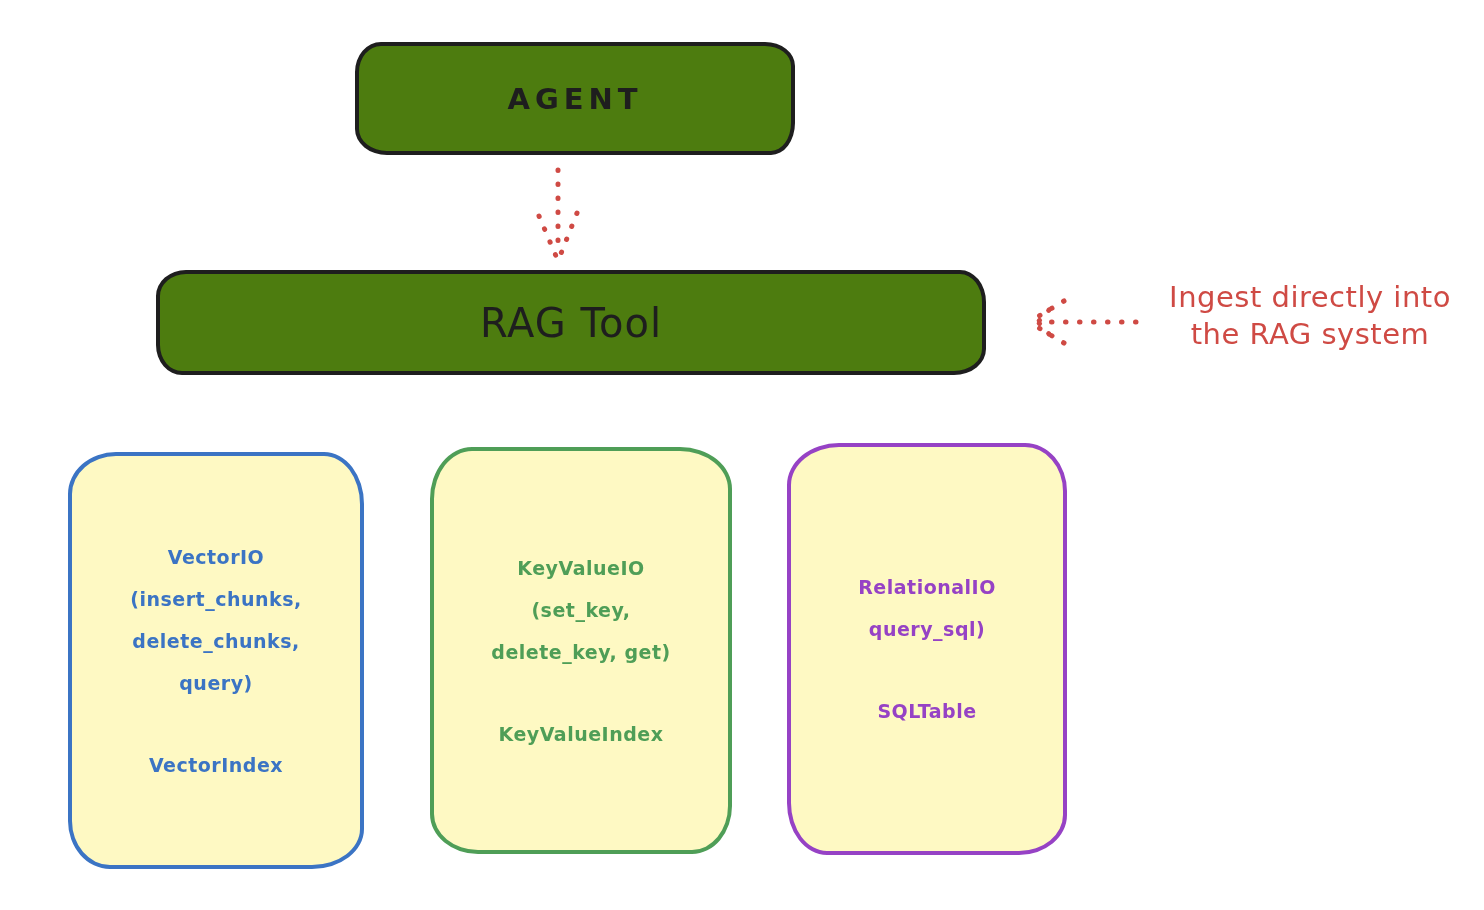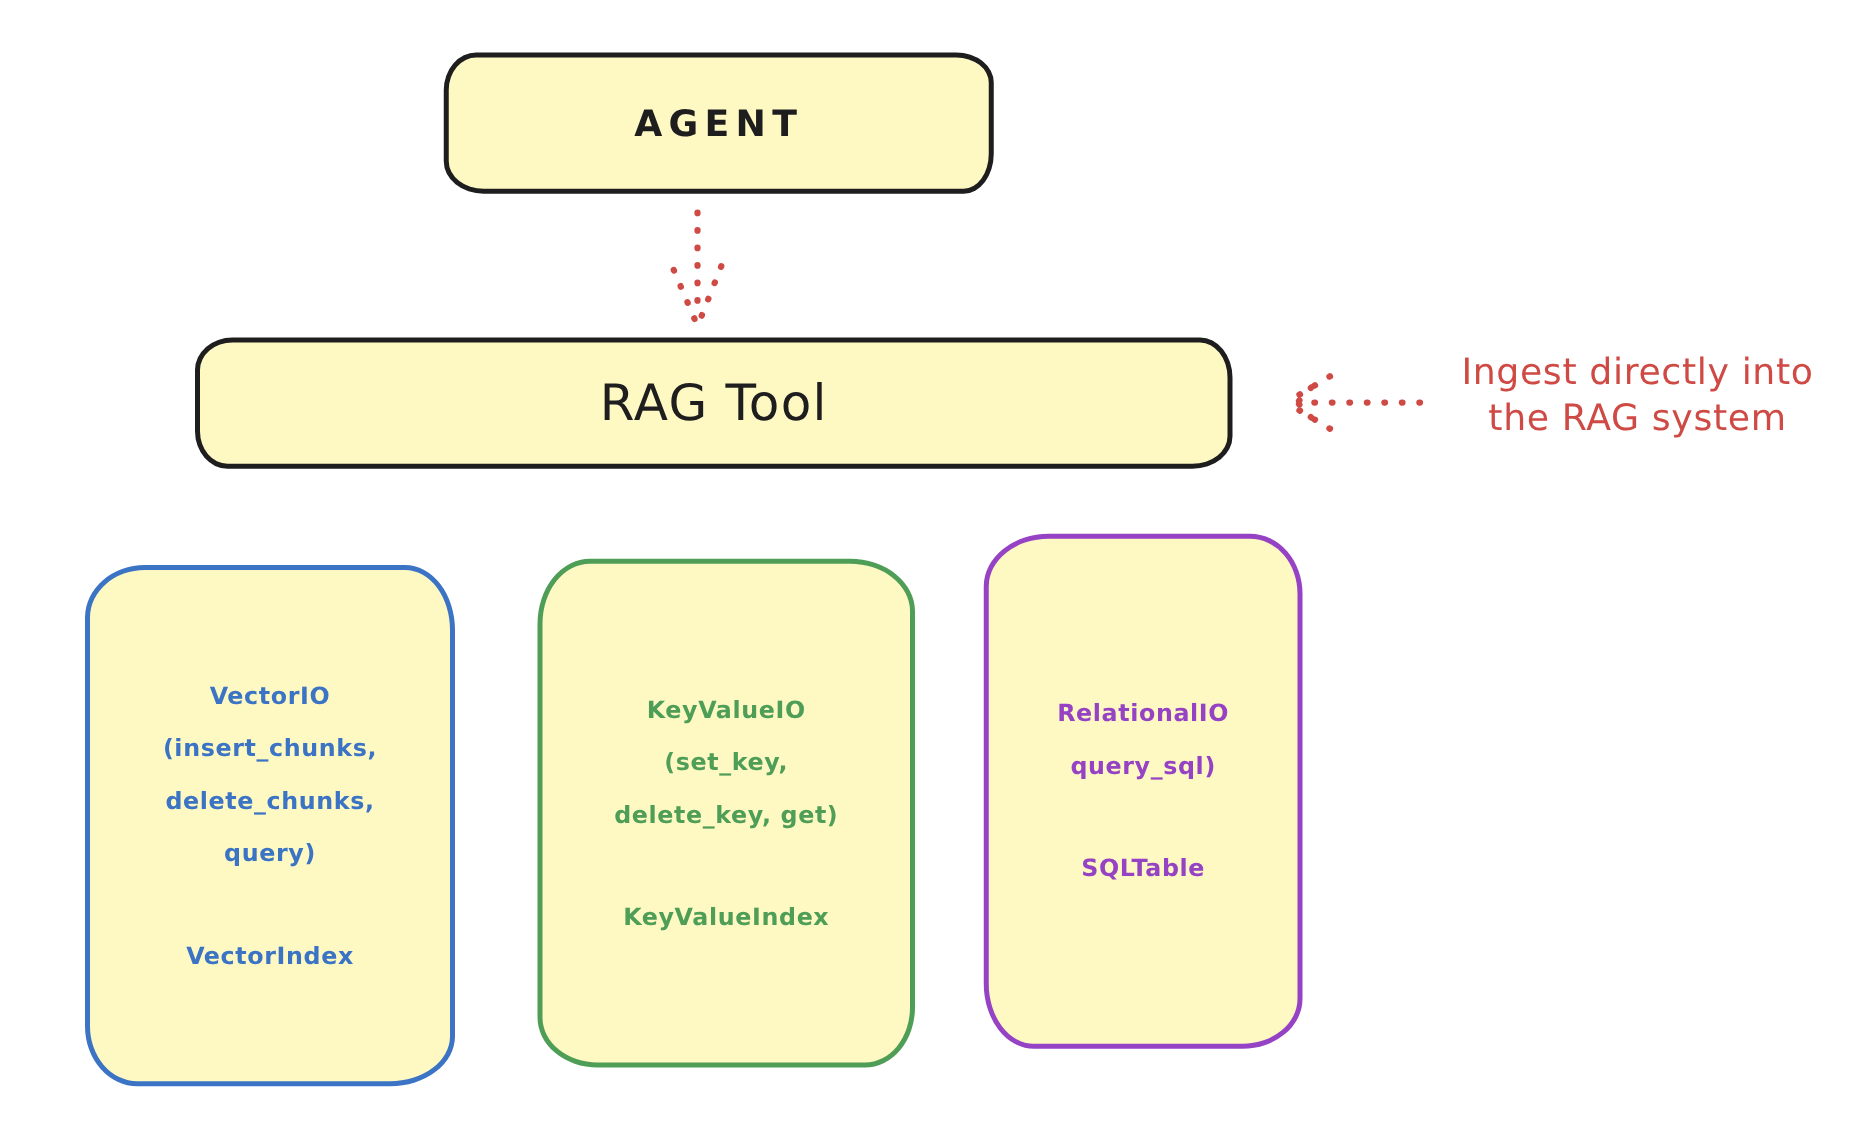--- a/index.html
+++ b/index.html
@@ -12,21 +12,21 @@
     position: relative;
     width: 1484px;
     height: 910px;
     background: #ffffff;
     overflow: hidden;
   }
   
   .node {
     position: absolute;
     box-sizing: border-box;
-    background: #fef9c3;
+    background: #4d7c0f;
     display: flex;
     align-items: center;
     justify-content: center;
     text-align: center;
   }
   .node-ink {
     border: 4px solid #1e1e1e;
     color: #1e1e1e;
   }
   .agent-node {
@@ -67,22 +67,22 @@
     left: 68px; top: 452px;
     width: 296px; height: 417px;
     border-radius: 48px 40px 52px 42px / 42px 52px 40px 48px;
   }
   .backend-keyvalue {
     left: 430px; top: 447px;
     width: 302px; height: 407px;
     border-radius: 42px 52px 40px 48px / 52px 42px 48px 40px;
   }
   .backend-relational {
-    left: 787px; top: 427px;
-    width: 255px; height: 412px;
+    left: 787px; top: 443px;
+    width: 280px; height: 412px;
     border-radius: 52px 42px 48px 40px / 42px 48px 40px 52px;
   }
   .io-lines div { white-space: nowrap; }
   
   .annotation {
     position: absolute;
     left: 1138px; top: 279px;
     width: 344px;
     text-align: center;
     color: var(--red);

